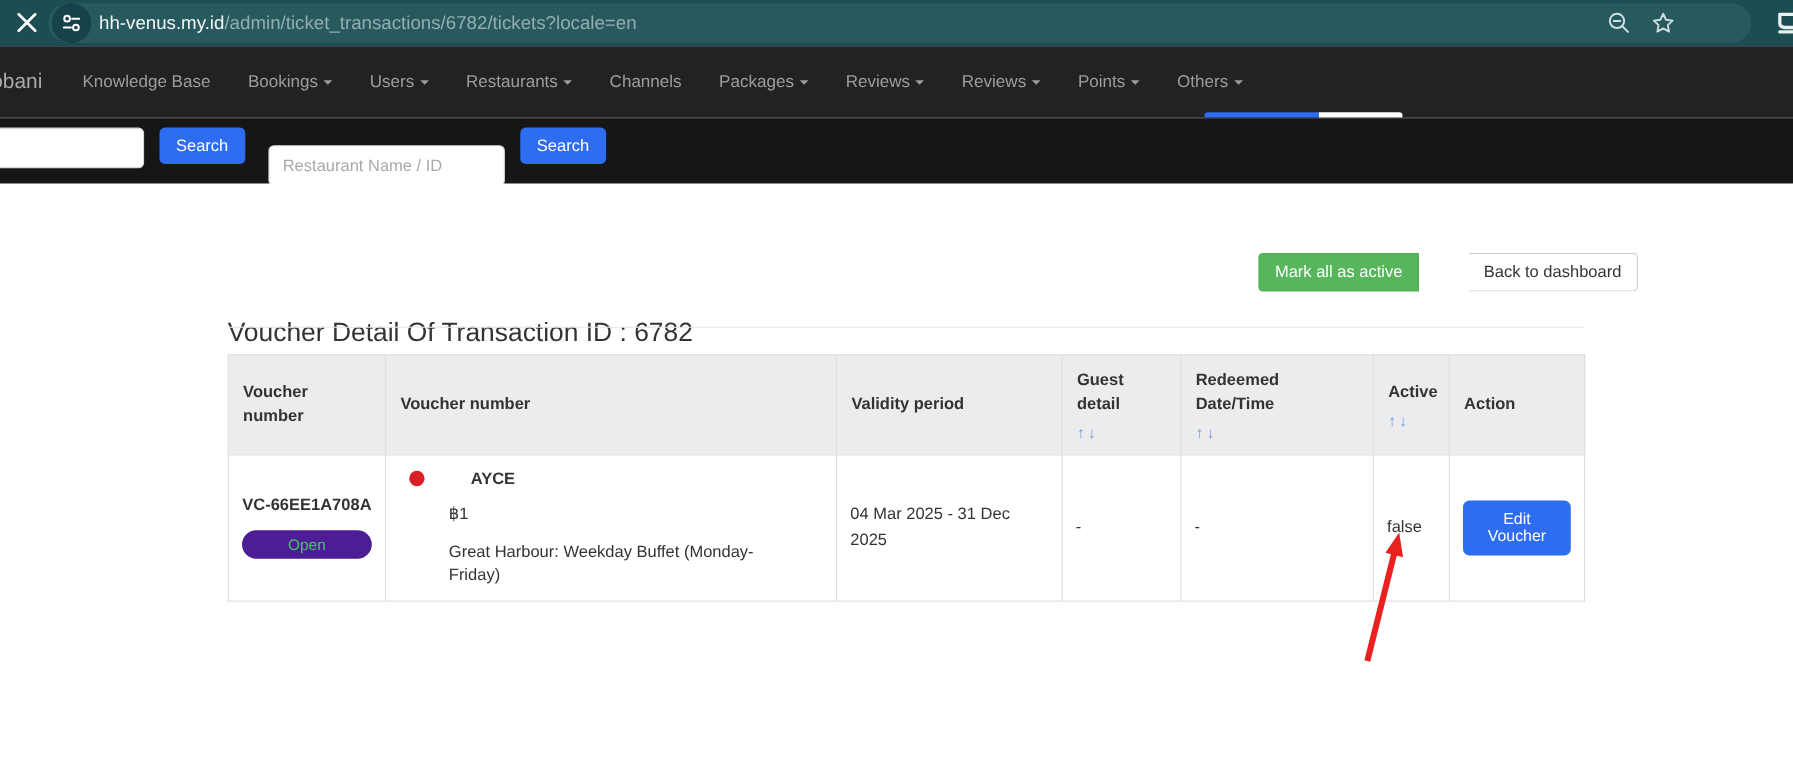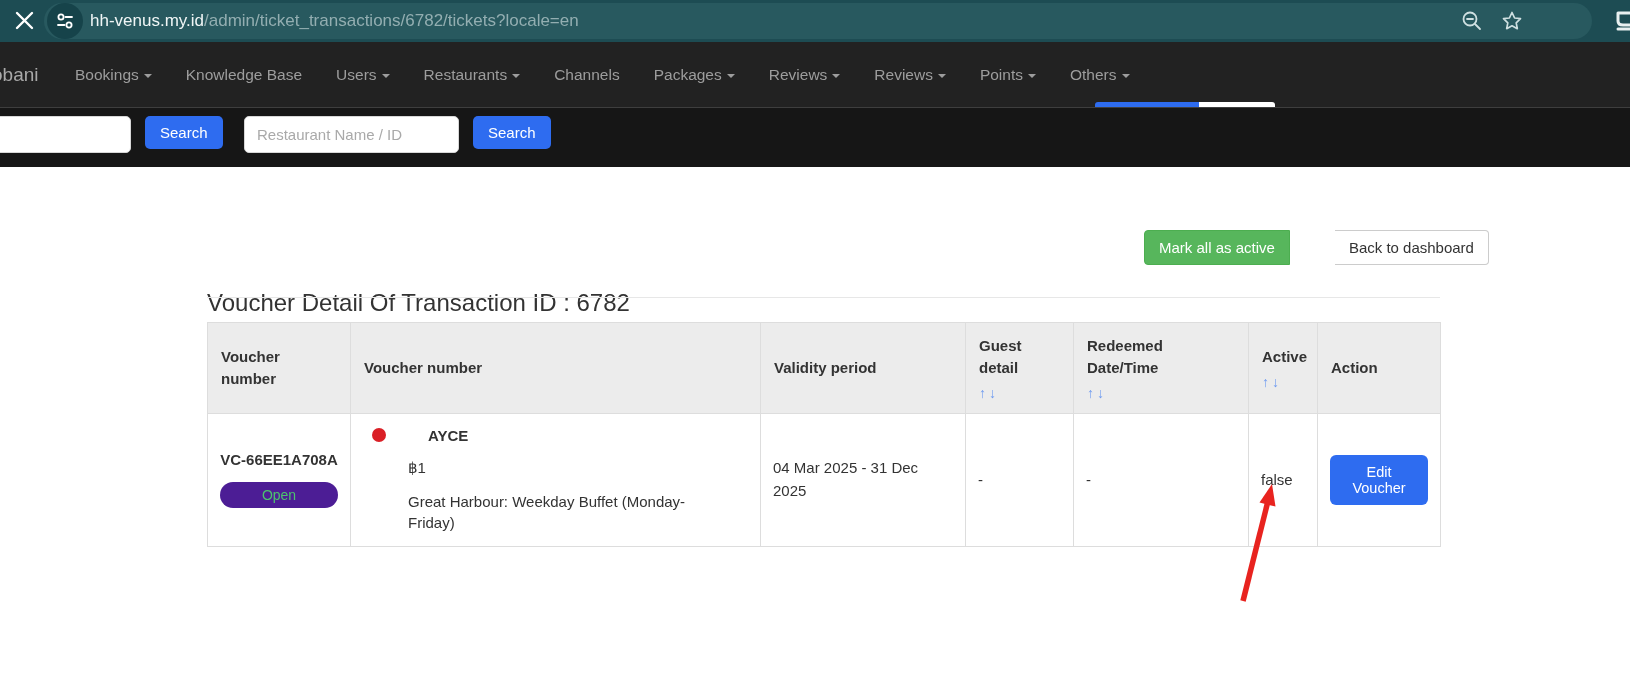--- a/index.html
+++ b/index.html
@@ -26,21 +26,21 @@
   .nav-link { color:#9d9d9d; font-size:15.5px; padding:0 17px; height:65px; line-height:65px; white-space:nowrap; cursor:pointer; }
   .caret { display:inline-block; width:0; height:0; margin-left:5px; vertical-align:middle; border-left:4px solid transparent; border-right:4px solid transparent; border-top:4px solid #9d9d9d; }
   .nav-btns { position:absolute; left:1095px; top:60px; display:flex; }
   .btn-lang { background:#2e6cf0; color:#fff; border:none; font-size:14.5px; padding:7px 12px; border-radius:3px 0 0 3px; cursor:pointer; font-family:inherit; }
   .btn-logout { background:#fff; color:#1b1b1b; border:none; font-size:14.5px; padding:7px 14px; border-radius:0 3px 3px 0; cursor:pointer; font-family:inherit; }
 
   
   .search-band { position:absolute; left:0; top:107px; width:1630px; height:60px; background:#161616; border-top:1px solid #3e3e3e; }
   .cut-input { position:absolute; left:-62px; top:8px; width:193px; height:37px; background:#fff; border:1px solid #d7d7d7; border-radius:5px; font-size:15px; color:#999; }
   .btn-search1 { position:absolute; left:145px; top:8px; }
-  .rest-input { position:absolute; left:244px; top:8px; width:215px; height:37px; background:#fff; border:1px solid #d7d7d7; border-radius:5px; font-size:15px; padding:0 12px; color:#444; font-family:inherit; }
+  .rest-input { position:absolute; left:244px; top:24px; width:215px; height:37px; background:#fff; border:1px solid #d7d7d7; border-radius:5px; font-size:15px; padding:0 12px; color:#444; font-family:inherit; }
   .rest-input::placeholder { color:#a9a9a9; }
   .btn-search2 { position:absolute; left:473px; top:8px; }
   .btn-blue { background:#2e6cf0; color:#fff; border:none; border-radius:5px; font-size:15px; padding:8px 15px; cursor:pointer; font-family:inherit; }
 
   
   .content { position:absolute; left:0; top:167px; width:1630px; height:528px; background:#fff; }
   .page-title { position:absolute; left:207px; top:78px; font-size:24px; color:#333; font-weight:normal;margin-top:44px; }
   .top-actions { position:absolute; left:1144px; top:63px; display:flex;gap:45px; }
   .btn-mark { background:#57b65c; color:#fff; border:1px solid #4cae50; border-radius:4px 0 0 4px; font-size:15px; padding:8px 14px; cursor:pointer; font-family:inherit; }
   .btn-back { background:#fff; color:#333; border:1px solid #ccc; border-left:none; border-radius:0 4px 4px 0; font-size:15px; padding:8px 14px; cursor:pointer; font-family:inherit; }
@@ -102,22 +102,22 @@
     <div class="ext-partial">
       <svg width="28" height="28" viewBox="0 0 28 28">
         <path d="M6 6 h26 M6 6 v8 q0 4 5 4 h21 M6 22 h26" stroke="#e8f0f0" stroke-width="3" fill="none" stroke-linecap="round"></path>
       </svg>
     </div>
   </div>
 
   <div class="navbar">
     <div class="brand">obani</div>
     <div class="nav-links">
+      <div class="nav-link"><span>Knowledge Base</span></div>
       <div class="nav-link"><span>Bookings</span><span class="caret"></span></div>
-      <div class="nav-link"><span>Knowledge Base</span></div>
       <div class="nav-link"><span>Users</span><span class="caret"></span></div>
       <div class="nav-link"><span>Restaurants</span><span class="caret"></span></div>
       <div class="nav-link"><span>Channels</span></div>
       <div class="nav-link"><span>Packages</span><span class="caret"></span></div>
       <div class="nav-link"><span>Reviews</span><span class="caret"></span></div>
       <div class="nav-link"><span>Reviews</span><span class="caret"></span></div>
       <div class="nav-link"><span>Points</span><span class="caret"></span></div>
       <div class="nav-link"><span>Others</span><span class="caret"></span></div>
     </div>
     <div class="nav-btns">

